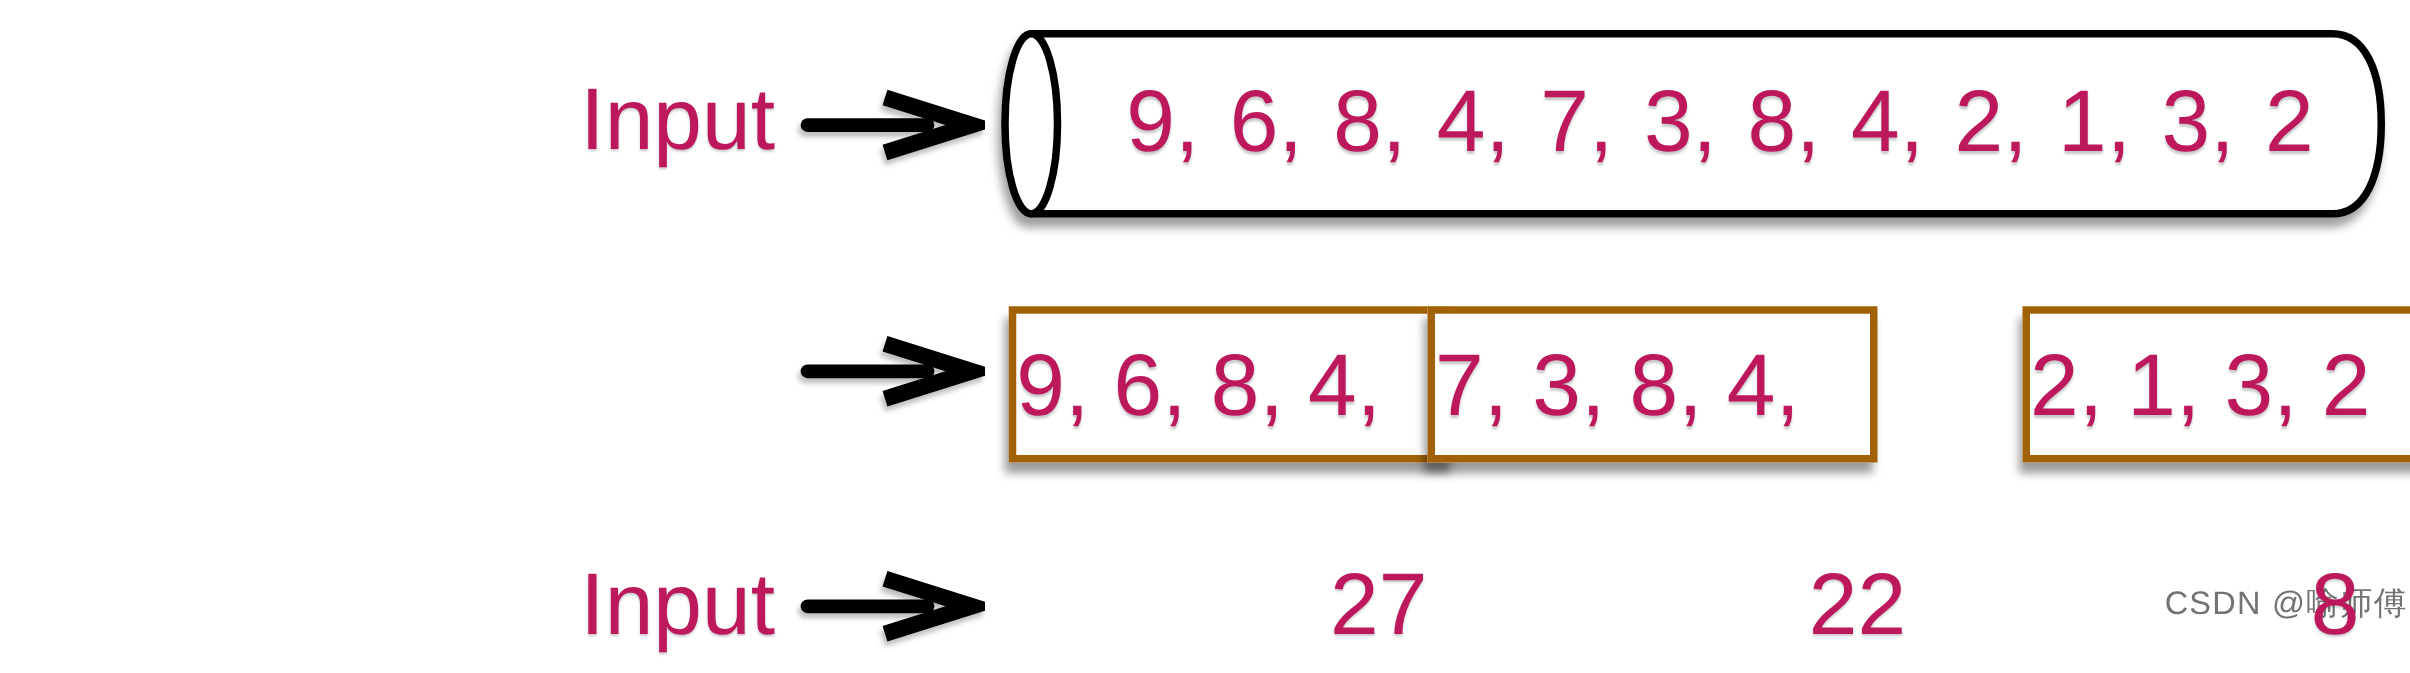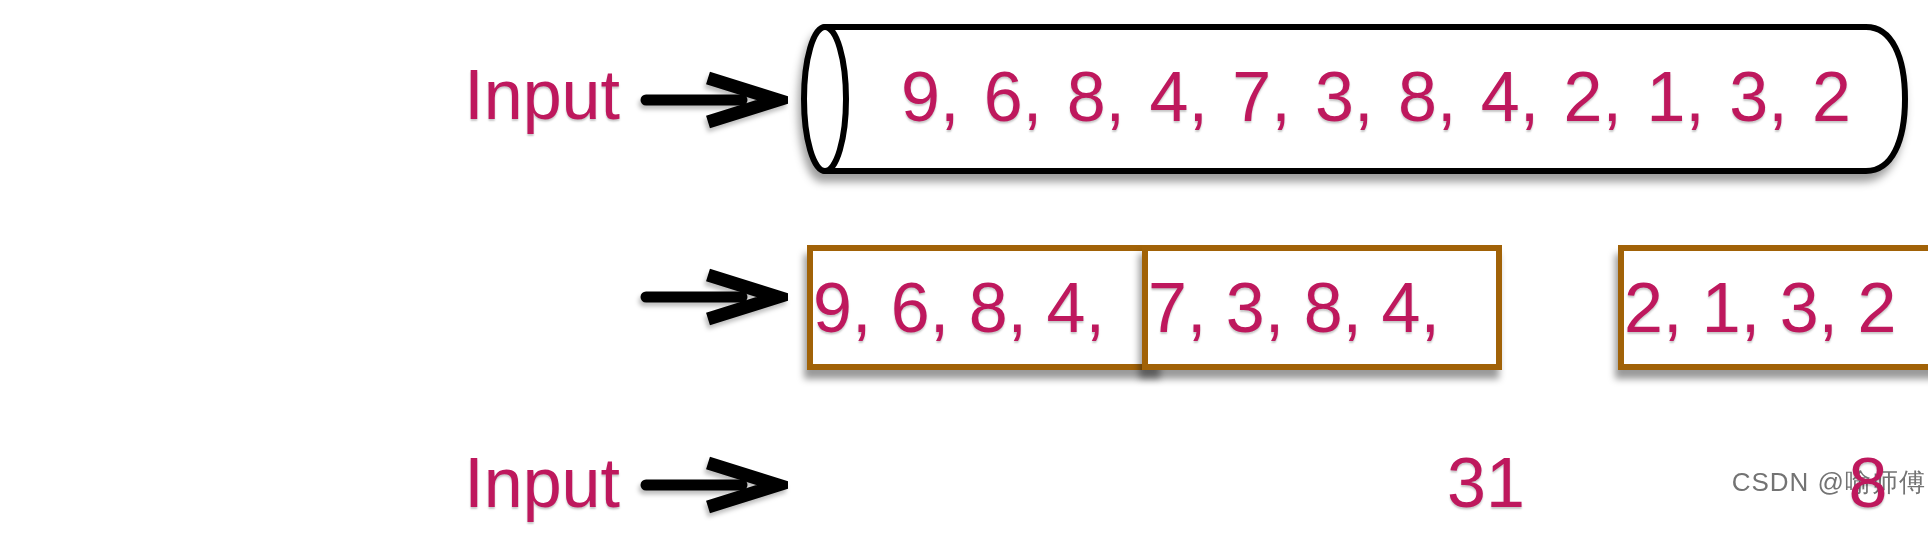--- a/index.html
+++ b/index.html
@@ -107,16 +107,17 @@
 
   <div class="bigtext label" style="top:446px">Input</div>
 
   <svg class="arrow" style="top:453px" viewBox="0 0 150 64">
     <line x1="8" y1="32" x2="104" y2="32" stroke="#000" stroke-width="11" stroke-linecap="round"></line>
     <polyline points="70,10 140,32 70,54" fill="none" stroke="#000" stroke-width="13" stroke-linejoin="miter"></polyline>
   </svg>
 
   <div class="watermark">CSDN @喻师傅</div>
 
-  <div class="bigtext outval" style="left:1486px">31</div>
+  <div class="bigtext outval" style="left:1103px">27</div>
+  <div class="bigtext outval" style="left:1486px">22</div>
   <div class="bigtext outval" style="left:1868px">8</div>
 
 </div>
 
 </body></html>

